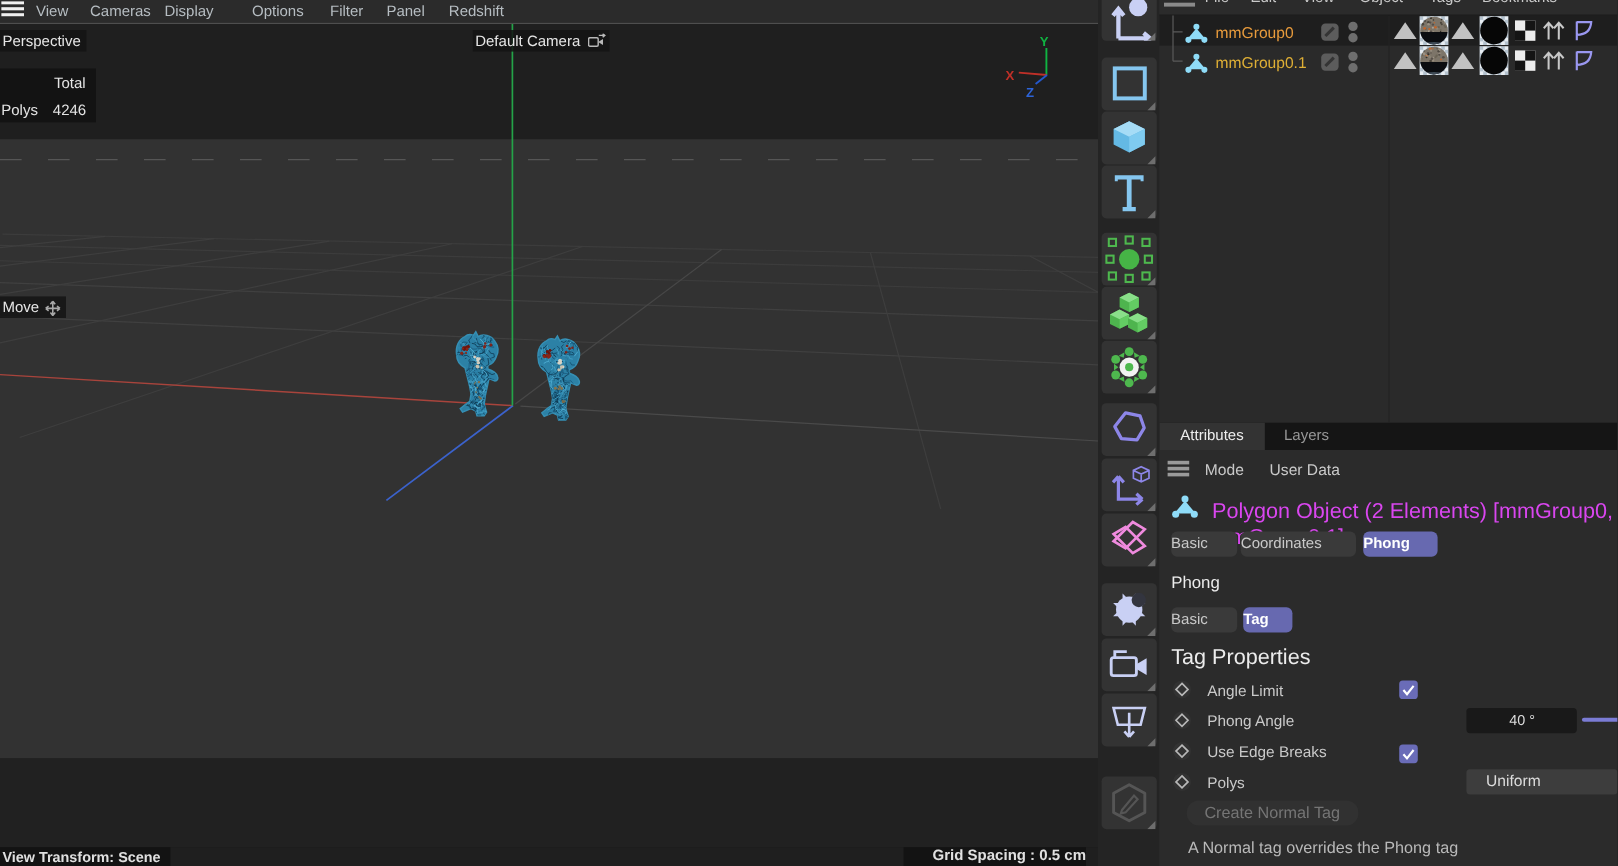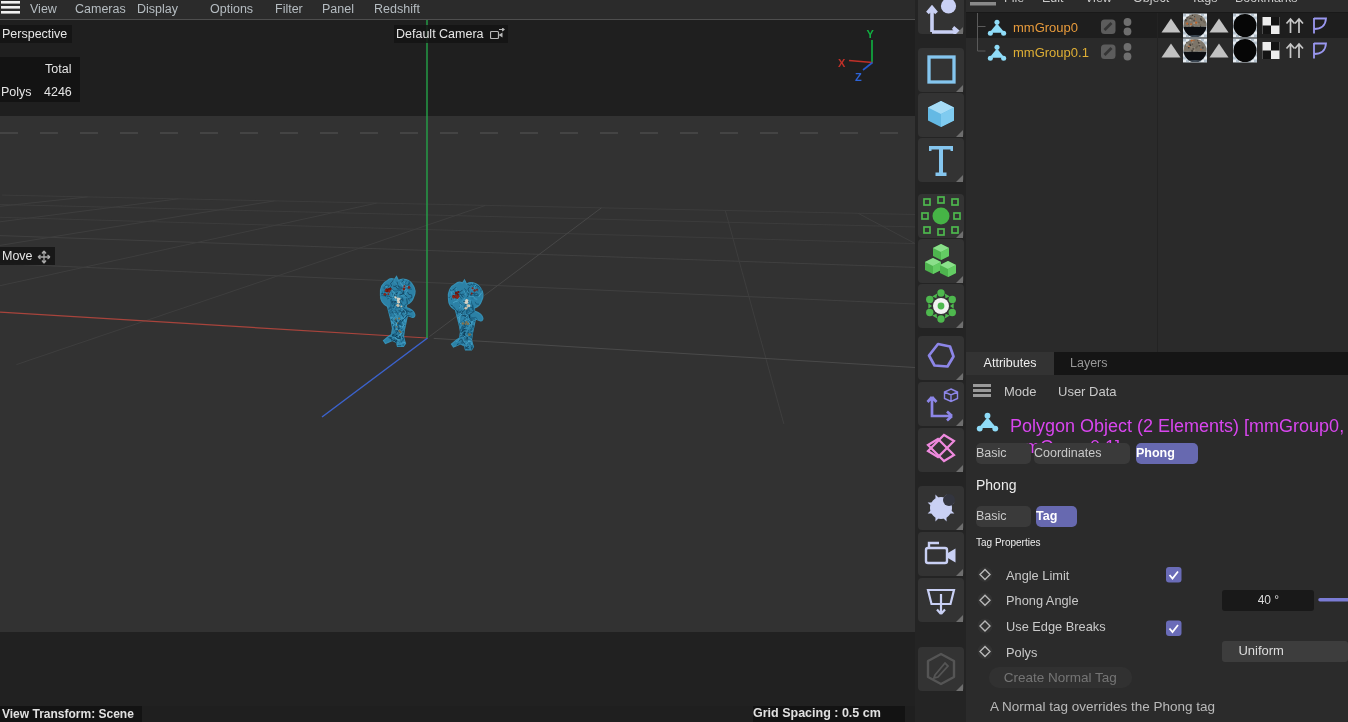--- a/index.html
+++ b/index.html
@@ -580,21 +580,21 @@
    <span class="abs" style="left:1px;top:28px">Polys</span>
    <span class="abs" style="left:44px;top:28px">4246</span>
  </div>
  <div class="lbl" style="left:0;top:247px;padding-left:2px;padding-right:22px">Move
   <svg class="abs" style="right:4px;top:3px" width="14" height="14" stroke="#a8a8a8" stroke-width="1.3" fill="none">
    <path d="M7 1 V13 M1 7 H13 M7 1 L5 3.5 M7 1 L9 3.5 M7 13 L5 10.5 M7 13 L9 10.5 M1 7 L3.5 5 M1 7 L3.5 9 M13 7 L10.5 5 M13 7 L10.5 9"></path>
       </svg>
  </div>
  <div class="abs" style="left:0;top:706px;width:915px;height:16px;background:#1f1f1f">
   <div class="abs" style="left:0;top:0;height:16px;background:#131313;color:#e0e0e0;font-size:12px;font-weight:bold;padding:1px 8px 0 2px">View Transform: Scene</div>
-  <div class="abs" style="left:753px;top:0;width:152px;height:16px;background:#131313;color:#e0e0e0;font-size:12.5px;font-weight:bold;padding-top:0px;text-align:left">Grid Spacing : 0.5 cm</div>
+  <div class="abs" style="left:753px;top:0;width:152px;height:16px;background:#131313;color:#e0e0e0;font-size:12.5px;font-weight:bold;padding-top:0px;text-align:right">Grid Spacing : 0.5 cm</div>
  </div>
 </div>
 
 <div class="abs" style="left:915px;top:0;width:51px;height:722px;background:#242424">
 <div class="abs" style="left:3px;top:-10px;width:46px;height:44px;background:#333333;border-radius:4px"></div>
     <svg class="abs" style="left:4px;top:-10px" width="44" height="44" viewBox="0 0 44 44">
       <path d="M13 42 V18 m-4.5 5 l4.5 -5.5 l4.5 5.5 M13 42 H39 m-5 -4.5 l5.5 4.5 l-5.5 4.5" stroke="#c9d0f4" stroke-width="3.6" fill="none"></path>
       <circle cx="29.5" cy="16" r="7.6" fill="#c9d0f4"></circle>
       <path d="M44 44 L44 37 L37 44 Z" fill="#6e6e6e"></path>
     </svg>
@@ -902,21 +902,21 @@
  <div class="abs" style="left:104px;top:4px;color:#989898;font-size:12.5px">Layers</div>
  <span class="abs" style="left:38px;top:32px;color:#c9c9c9;font-size:13px">Mode</span>
  <span class="abs" style="left:92px;top:32px;color:#c9c9c9;font-size:13px">User Data</span>
  <span class="abs" style="left:44px;top:64px;color:#d946ef;font-size:18px">Polygon Object (2 Elements) [mmGroup0, mmGroup0.1]</span>
  <div class="abs btn" style="left:9.9px;top:91.4px;width:55.3px">Basic</div>
  <div class="abs btn" style="left:68px;top:91.4px;width:96.3px">Coordinates</div>
  <div class="abs btn on" style="left:170px;top:91.4px;width:62.3px">Phong</div>
  <span class="abs" style="left:10px;top:125px;color:#ececec;font-size:14px">Phong</span>
  <div class="abs btn" style="left:9.9px;top:154px;width:55.3px">Basic</div>
  <div class="abs btn on" style="left:70px;top:154px;width:41px">Tag</div>
- <span class="abs" style="left:10px;top:185px;color:#ececec;font-size:10px">Tag Properties</span>
+ <span class="abs" style="left:10px;top:185px;color:#ececec;font-size:18px">Tag Properties</span>
  <span class="abs lab" style="top:215.5px">Angle Limit</span>
  <span class="abs lab" style="top:241.2px">Phong Angle</span>
  <span class="abs lab" style="top:266.9px">Use Edge Breaks</span>
  <span class="abs lab" style="top:292.6px">Polys</span>
  <div class="abs" style="left:256.4px;top:237.5px;width:92px;height:21px;background:#191919;border-radius:3px;color:#dcdcdc;font-size:12px;text-align:center;padding-top:3px">40 °</div>
  <div class="abs" style="left:256.4px;top:288.5px;width:126px;height:21px;background:#3d3d3d;border-radius:3px;color:#dcdcdc;font-size:13px;padding:2.5px 0 0 16px">Uniform</div>
  <div class="abs" style="left:22.7px;top:315.4px;width:143px;height:21px;background:#313131;border-radius:10px;color:#757575;font-size:13.5px;text-align:center;padding-top:2.5px">Create Normal Tag</div>
  <span class="abs" style="left:24px;top:347px;color:#b9b9b9;font-size:13.5px">A Normal tag overrides the Phong tag</span>
 </div>
 <svg class="abs" style="left:0;top:0;pointer-events:none" width="1348" height="722">

